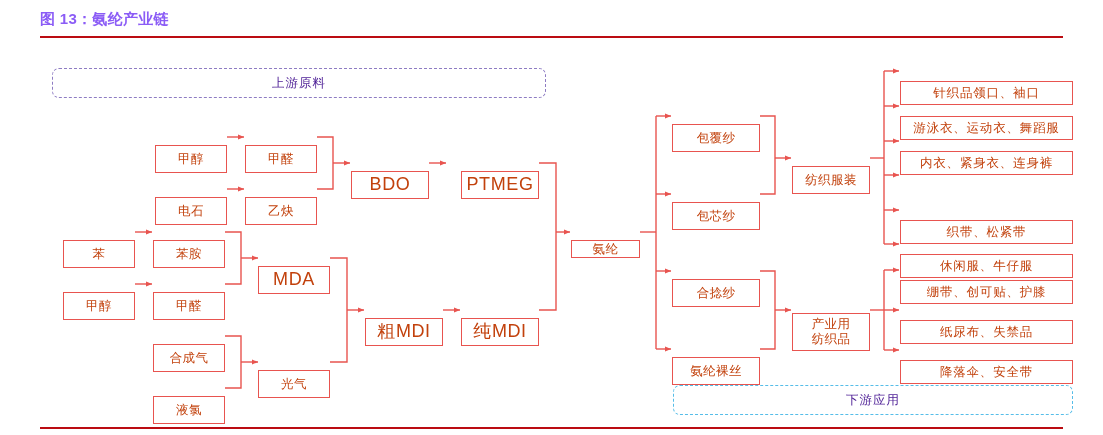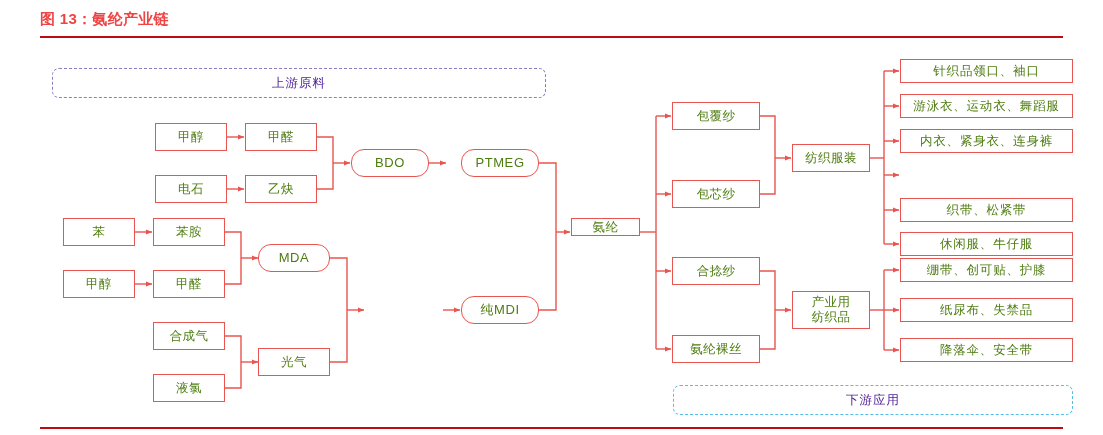--- a/index.html
+++ b/index.html
@@ -14,21 +14,21 @@
     background:#ffffff;
     overflow:hidden;
   }
 
   
   #fig-title{
     position:absolute;
     left:40px; top:10px;
     font-size:15px;
     font-weight:bold;
-    color:#ef4444;
+    color:#8b5cf6;
     letter-spacing:0.3px;
     white-space:nowrap;
   }
   #title-rule{
     position:absolute;
     left:40px; top:36px;
     width:1023px; height:2px;
     background:#bb0c12;
   }
   #bottom-rule{
@@ -50,31 +50,32 @@
     width:1103px; height:375px;
     pointer-events:none;
   }
 
   
   .node{
     position:absolute;
     box-sizing:border-box;
     border:1.4px solid #e8544f;
     background:#ffffff;
-    color:#4d7c0f;
+    color:#c2410c;
     font-size:12.5px;
     display:flex;
     align-items:center;
     justify-content:center;
     text-align:left;
     line-height:1.18;
     white-space:pre-line;
     letter-spacing:0.4px;
-  }
-  .node.latin{ font-size:13px; letter-spacing:0.6px;border-radius:13px; }
+    margin-top:22px;
+  }
+  .node.latin{ font-size:18px; letter-spacing:0.6px; }
   .node.app{ font-size:12.5px; letter-spacing:0.8px; }
 
   .band{
     position:absolute;
     box-sizing:border-box;
     background:#ffffff;
     display:flex;
     align-items:center;
     justify-content:center;
     font-size:12.5px;
@@ -185,20 +186,21 @@
     <div class="node" style="left:153px; top:222px; width:72px; height:28px;">甲醛</div>
     <div class="node" style="left:153px; top:274px; width:72px; height:28px;">合成气</div>
     <div class="node" style="left:153px; top:326px; width:72px; height:28px;">液氯</div>
 
     <div class="node" style="left:245px; top:75px; width:72px; height:28px;">甲醛</div>
     <div class="node" style="left:245px; top:127px; width:72px; height:28px;">乙炔</div>
     <div class="node latin" style="left:258px; top:196px; width:72px; height:28px;">MDA</div>
     <div class="node" style="left:258px; top:300px; width:72px; height:28px;">光气</div>
 
     <div class="node latin" style="left:351px; top:101px; width:78px; height:28px;">BDO</div>
+    <div class="node latin" style="left:365px; top:248px; width:78px; height:28px;">粗MDI</div>
 
     <div class="node latin" style="left:461px; top:101px; width:78px; height:28px;">PTMEG</div>
     <div class="node latin" style="left:461px; top:248px; width:78px; height:28px;">纯MDI</div>
 
     <div class="node" style="left:571px; top:170px; width:69px; height:18px;">氨纶</div>
 
     <div class="node" style="left:672px; top:54px; width:88px; height:28px;">包覆纱</div>
     <div class="node" style="left:672px; top:132px; width:88px; height:28px;">包芯纱</div>
     <div class="node" style="left:672px; top:209px; width:88px; height:28px;">合捻纱</div>
     <div class="node" style="left:672px; top:287px; width:88px; height:28px;">氨纶裸丝</div>

